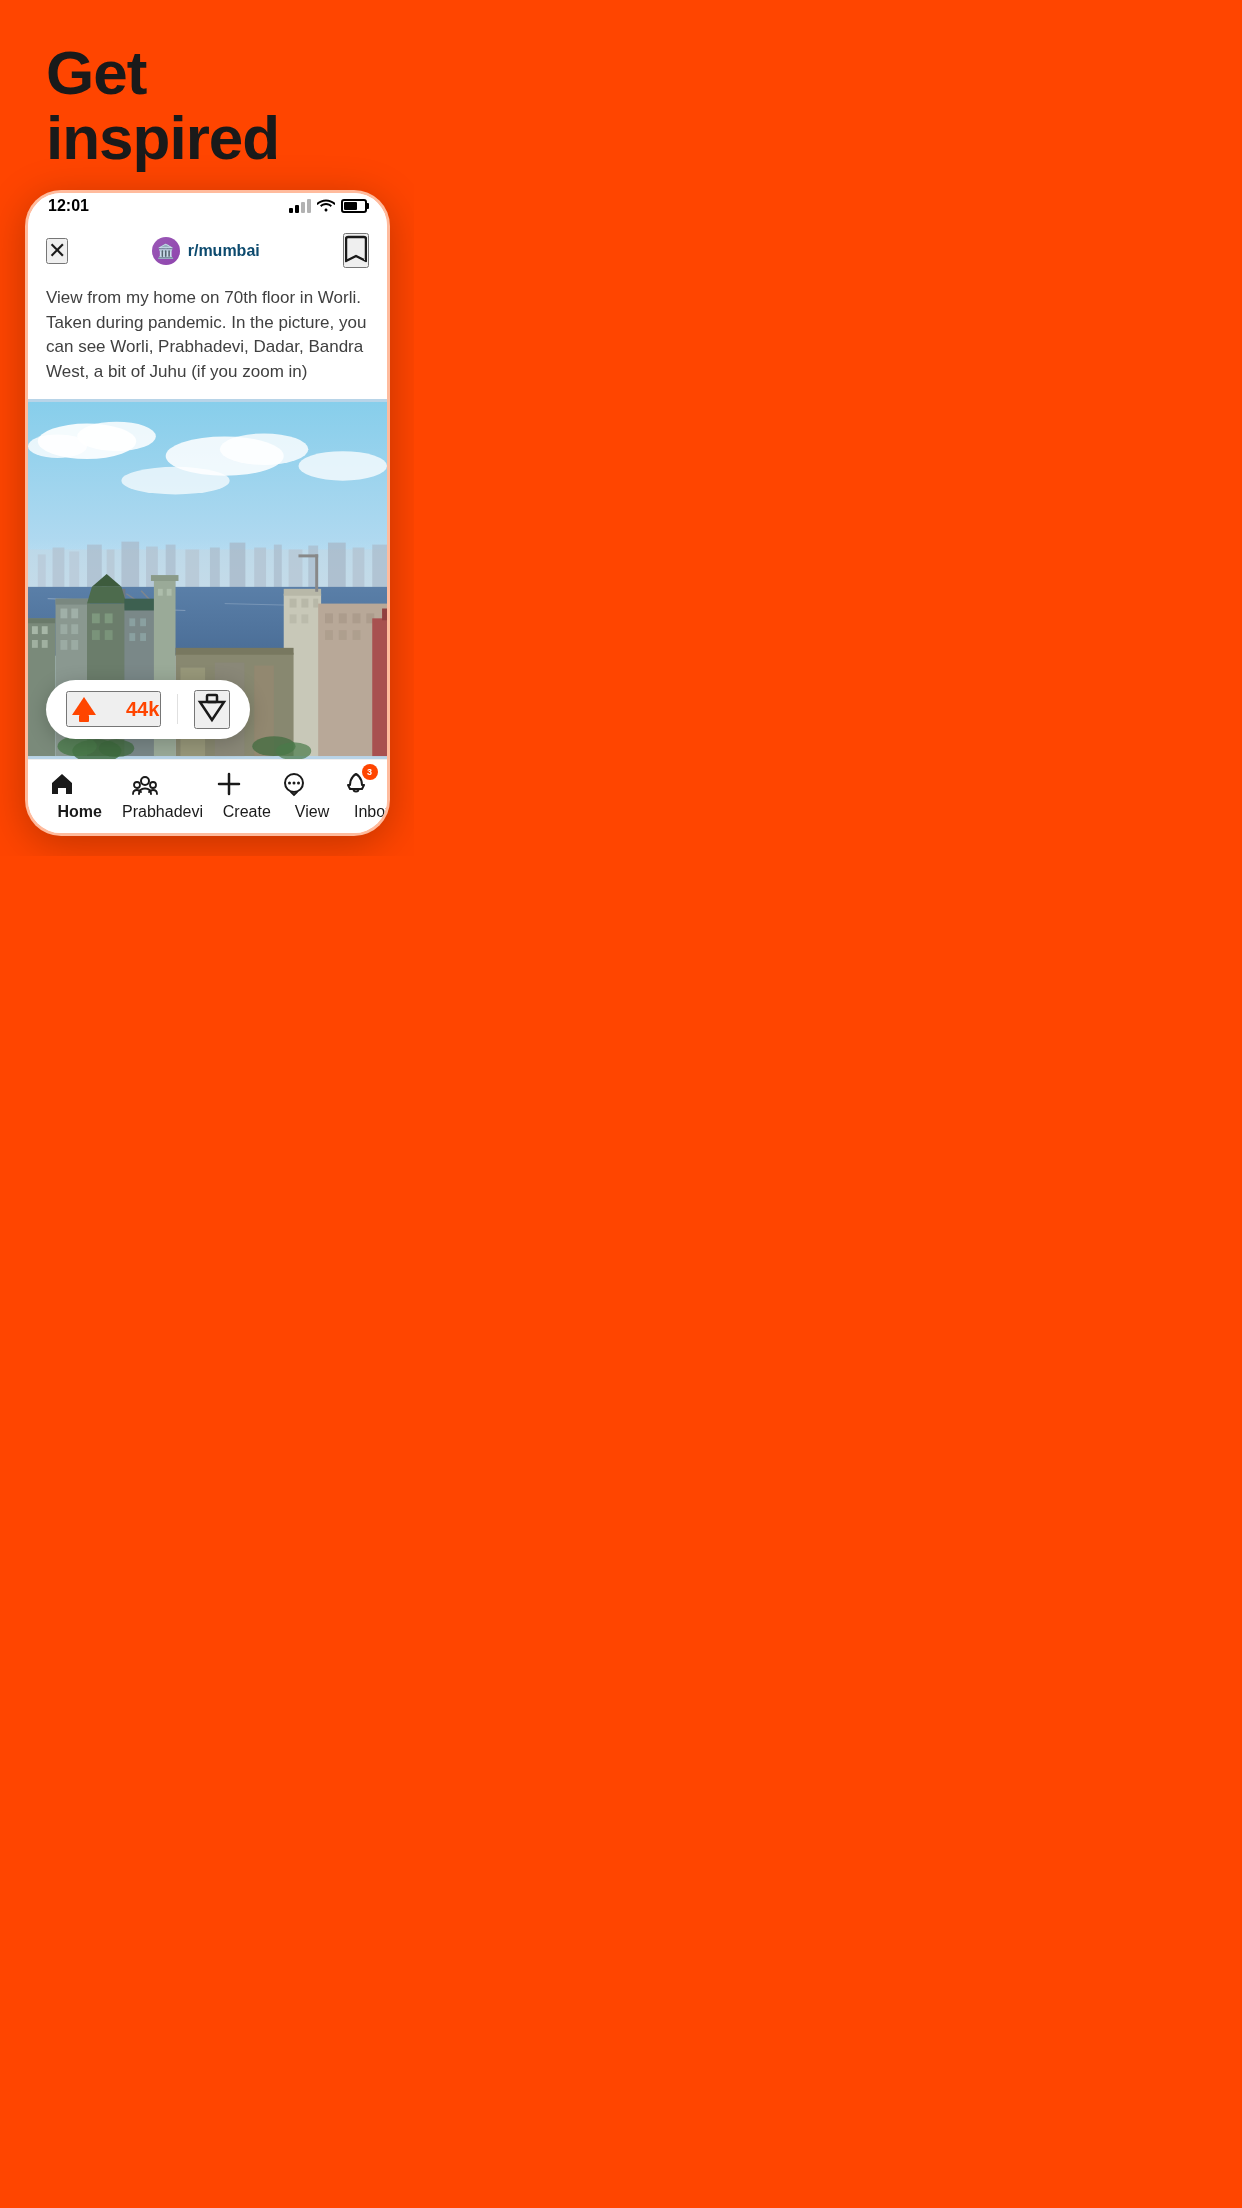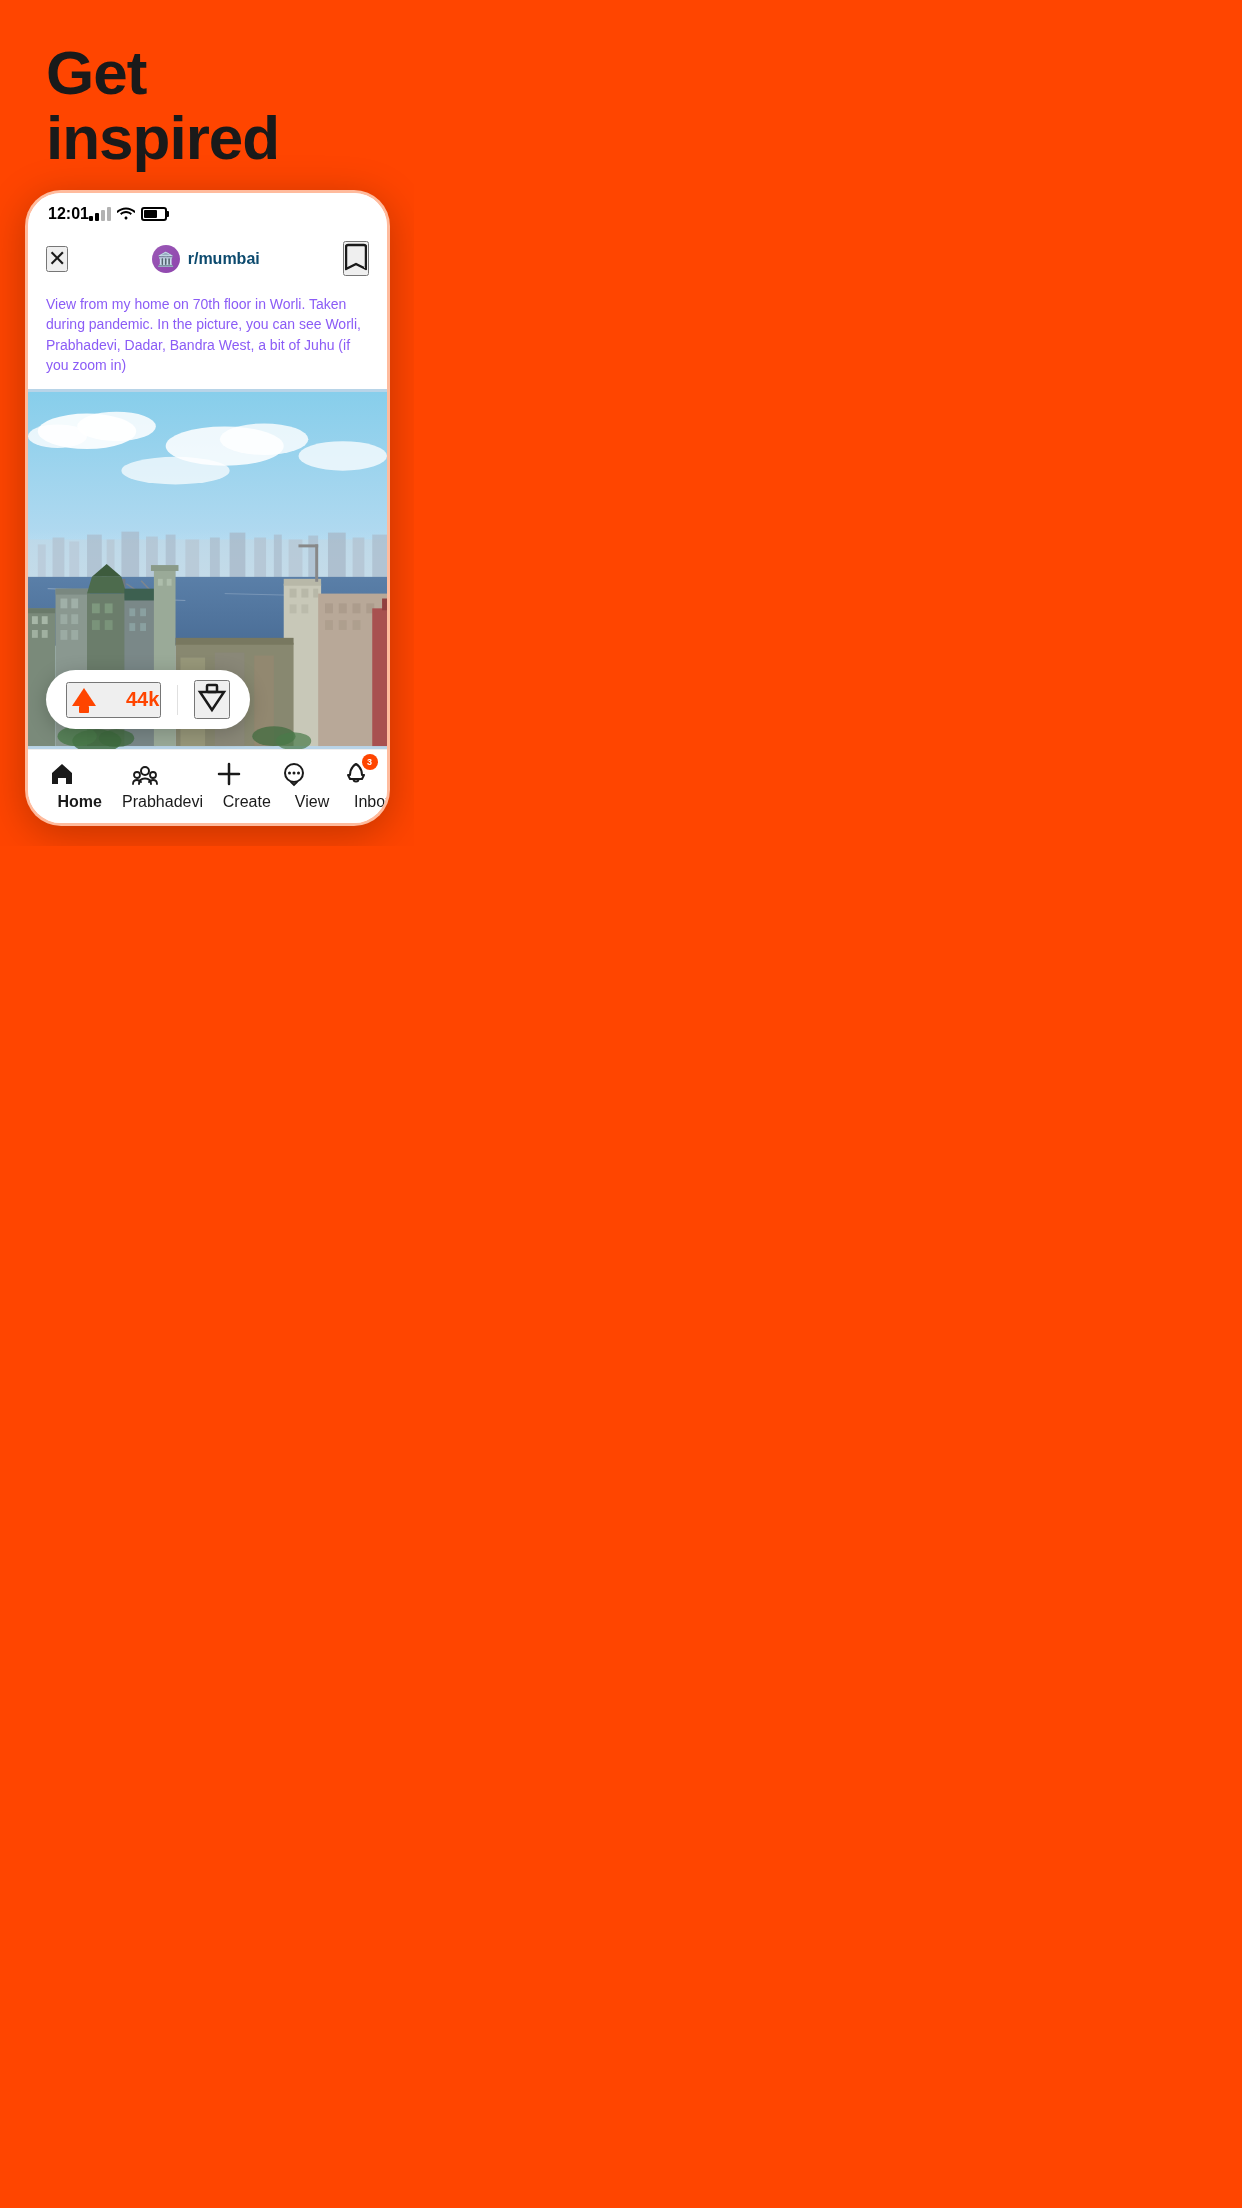--- a/index.html
+++ b/index.html
@@ -46,22 +46,23 @@
       position: relative;
       border: 3px solid rgba(255,120,60,0.5);
       flex: 1;
       display: flex;
       flex-direction: column;
     }
 
     
     .status-bar {
       display: flex;
-      align-items: center;
-      padding: 12px 20px 8px 20px;
+      justify-content: space-between;
+      align-items: center;
+      padding: 4px 20px 8px 20px;
       background: white;
     }
 
     .status-time {
       font-size: 16px;
       font-weight: 600;
       color: #000;
     }
 
     .status-icons {
@@ -159,23 +160,23 @@
       cursor: pointer;
     }
 
     
     .post-text {
       padding: 8px 18px 14px 18px;
       background: white;
     }
 
     .post-title {
-      font-size: 14px;
+      font-size: 17px;
       font-weight: 400;
-      color: #8b5cf6;
+      color: #404040;
       line-height: 1.45;
     }
 
     
     .post-image-container {
       width: 100%;
       height: 360px;
       overflow: hidden;
       position: relative;
       background: #b8d4e8;

